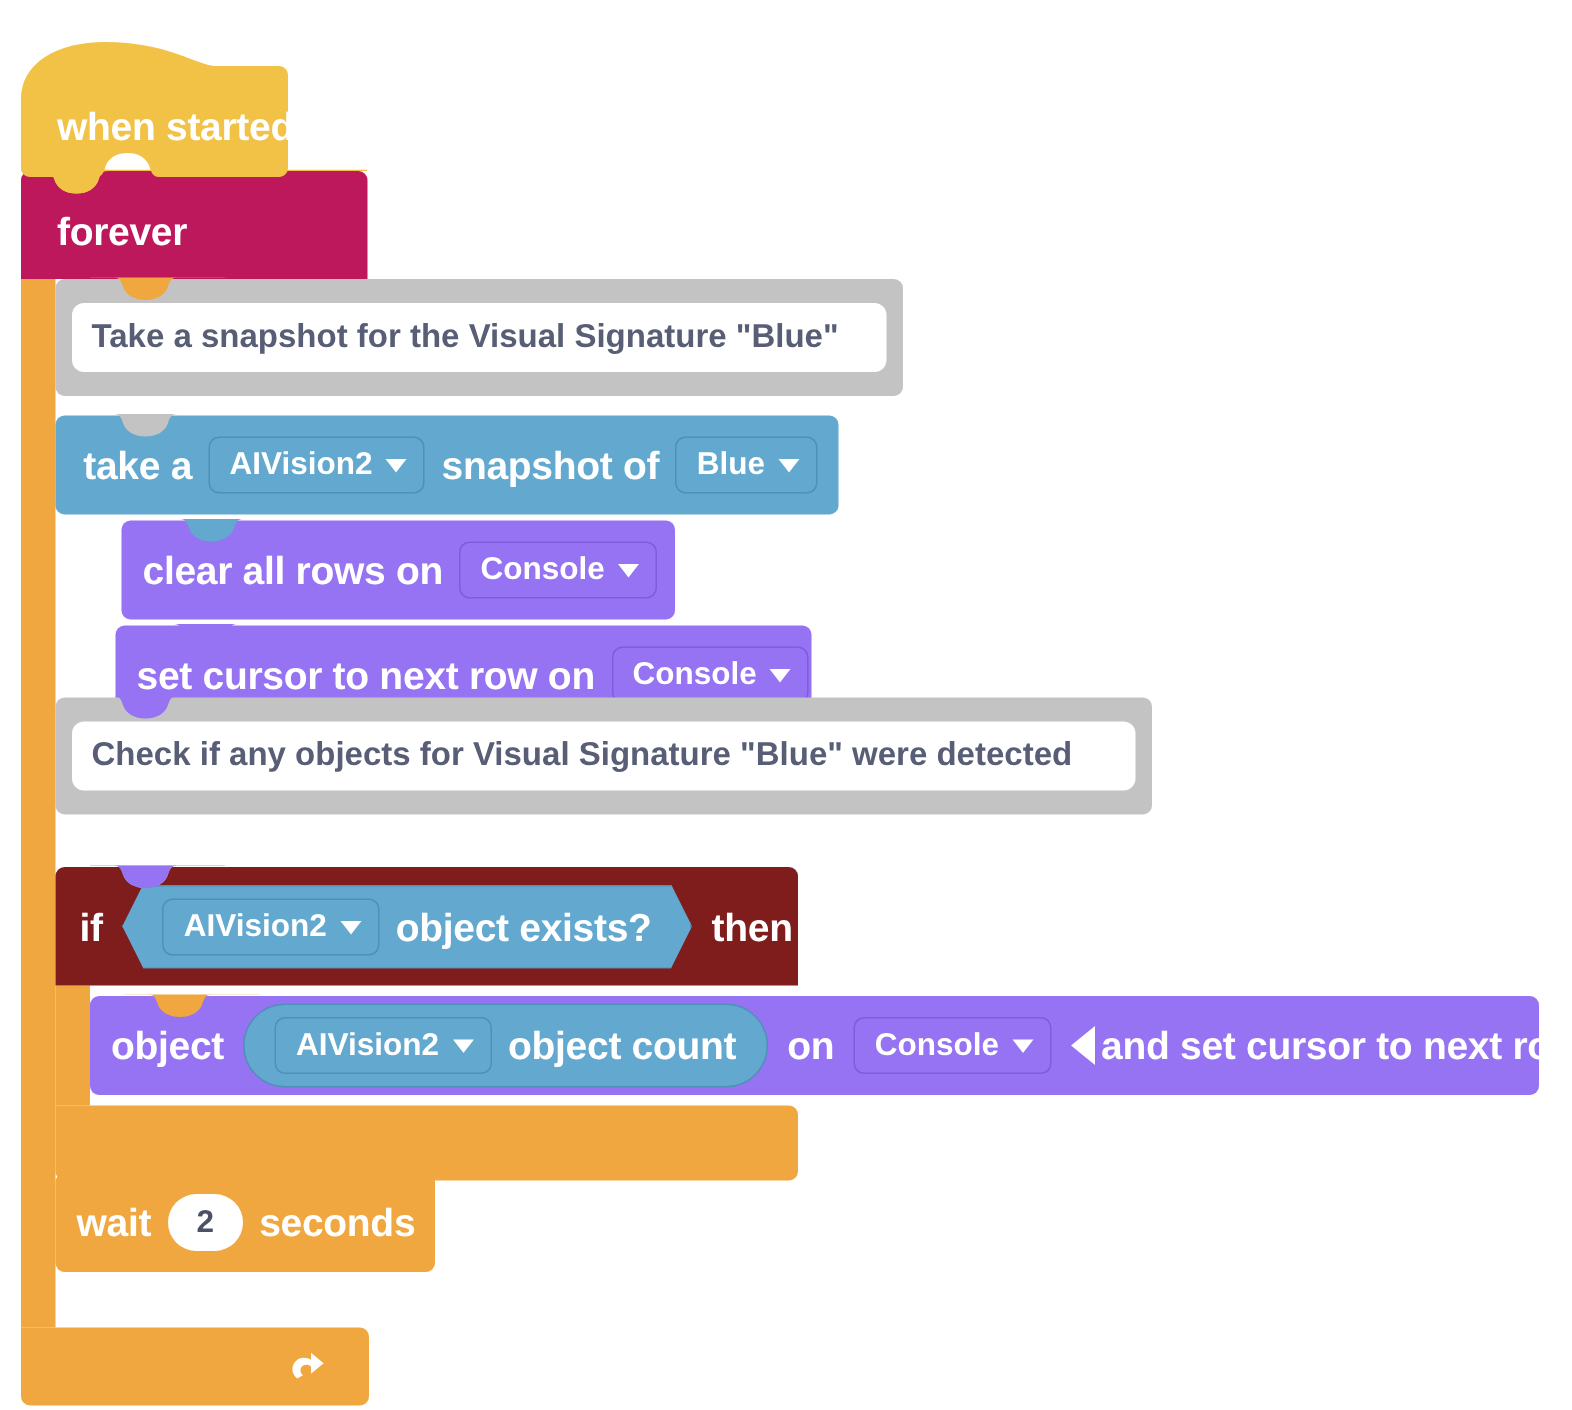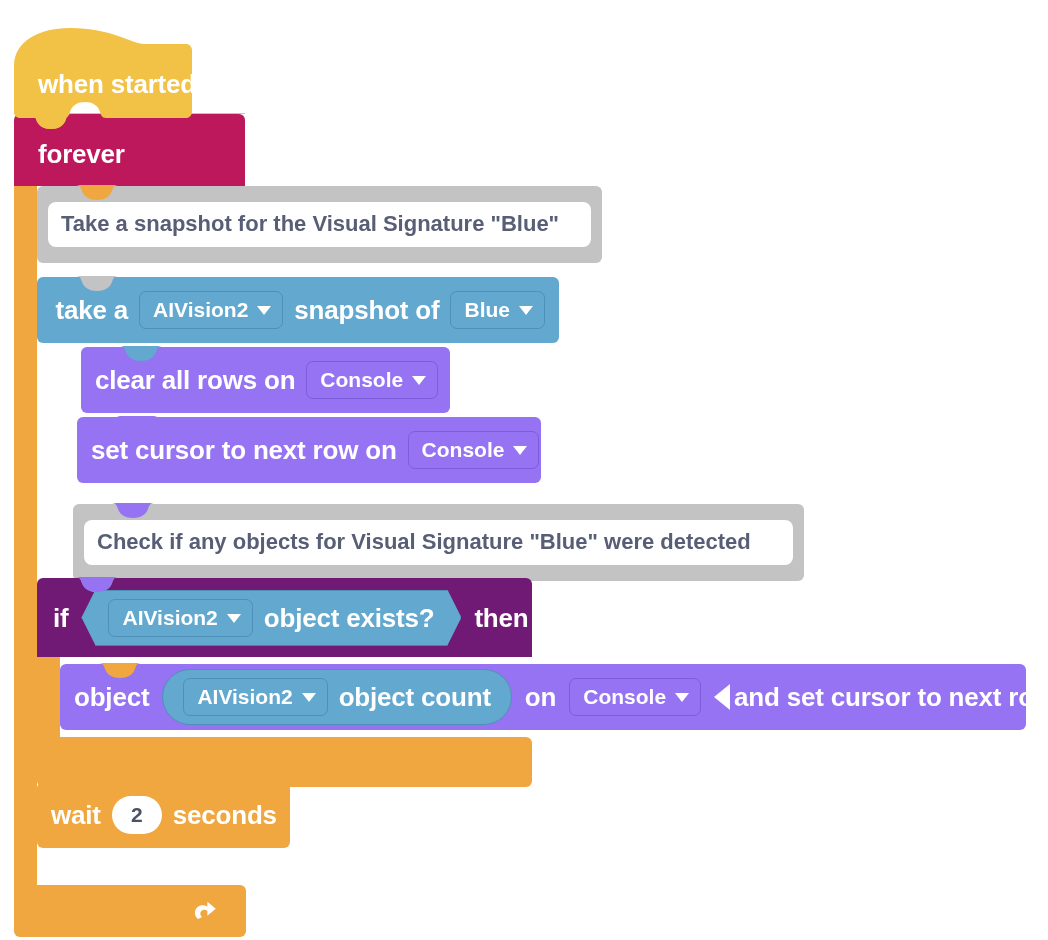--- a/index.html
+++ b/index.html
@@ -144,21 +144,21 @@
 
   
   .ifblock { position: absolute; }
   .if-head {
     position: relative;
     display: flex;
     align-items: center;
     gap: 13px;
     padding: 0 16px;
     height: 79px;
-    background: #701a75;
+    background: #7f1d1d;
     border-radius: 6px 6px 0 0;
     width: 495px;
   }
   .if-arm { width: 23px; height: 80px; background: #F0A73F; }
   .if-foot { width: 495px; height: 50px; background: #F0A73F; border-radius: 0 6px 6px 6px; }
 
   
   .bool-hex {
     display: inline-flex;
     align-items: center;
@@ -268,21 +268,21 @@
     <svg class="bump" style="left:23px;top:-1px;" width="90" height="16" viewBox="0 0 90 16">
       <path d="M0 0 H16 C20 0 21 3 22 6 C24 12 30 15 37 15 C44 15 50 12 52 6 C53 3 54 0 58 0 H90 V-1 H0 Z" fill="#9573F2"></path>
     </svg>
     <span class="lbl">set cursor to next row on</span>
     <span class="field purple">
       <span class="ftext">Console</span>
       <span class="caret"></span>
     </span>
   </div>
 
-  <div class="comment" style="left:37px; top:504px; width:731px;margin-left:36px;">
+  <div class="comment" style="left:37px; top:465px; width:731px;">
     <svg class="bump" style="left:23px;top:-1px;" width="90" height="16" viewBox="0 0 90 16">
       <path d="M0 0 H16 C20 0 21 3 22 6 C24 12 30 15 37 15 C44 15 50 12 52 6 C53 3 54 0 58 0 H90 V-1 H0 Z" fill="#9573F2"></path>
     </svg>
     <div class="inner">
       <span class="ctext">Check if any objects for Visual Signature "Blue" were detected</span>
     </div>
   </div>
 
   <div class="ifblock" style="left:37px; top:578px;">
     <div class="if-head">

